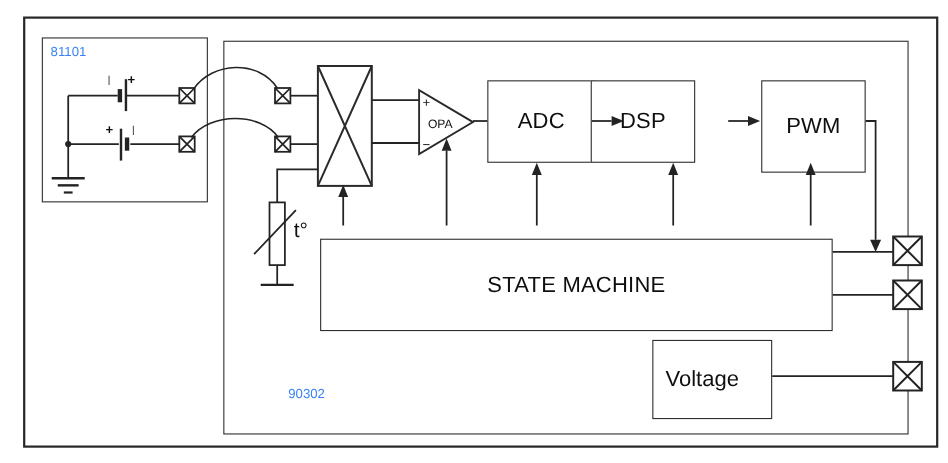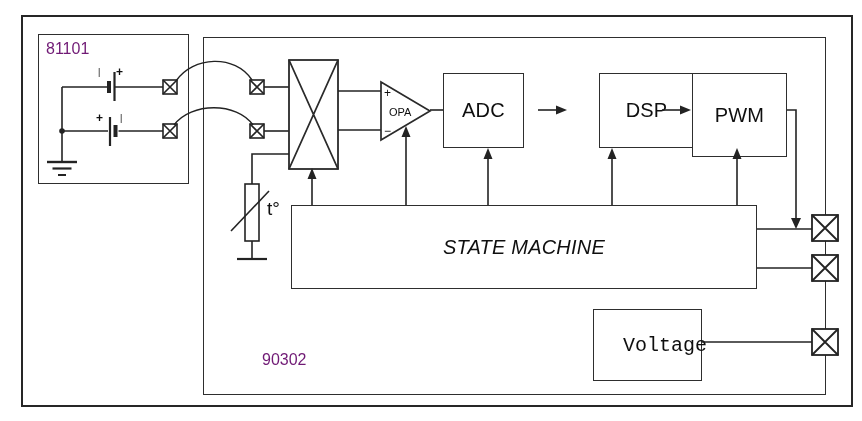--- a/index.html
+++ b/index.html
@@ -7,24 +7,24 @@
     position:relative; width:862px; height:421px; background:#ffffff;
     font-family:"Liberation Sans", sans-serif; color:#111; overflow:hidden;
   }
   .frame, .box { position:absolute; box-sizing:border-box; background:#ffffff; }
   .frame { border:2px solid #262626; }
   .box   { border:1.7px solid #2e2e2e; }
   .blocklabel {
     display:flex; align-items:center; justify-content:center;
     font-size:20px; color:#0f0f0f; letter-spacing:0.2px;
   }
-  .corner-label { position:absolute; font-size:16px; color:#701a75; z-index:3; }
+  .corner-label { position:absolute; font-size:12px; color:#3b82f6; z-index:3; }
   .vr {
     display:flex; flex-direction:column; justify-content:center;
-    padding-left:29px; font-size:20px; line-height:25px; color:#0f0f0f;font-family:Liberation Mono, monospace;
+    padding-left:11px; font-size:20px; line-height:25px; color:#0f0f0f;
   }
   svg.overlay { position:absolute; left:0; top:0; z-index:5; pointer-events:none; }
   svg text { font-family:"Liberation Sans", sans-serif; fill:#0f0f0f; }
   .t-plus  { font-size:12px; font-weight:bold; }
   .t-tick  { font-size:9px; }
   .t-temp  { font-size:19px; }
   .t-opa   { font-size:11px; }
   .t-sign  { font-size:12px; }
 </style>
 </head>
@@ -33,24 +33,24 @@
 <div class="canvas">
 
   <div class="frame" style="left:21px; top:15px; width:832px; height:392px;"></div>
 
   <div class="box" style="left:38px; top:34px; width:151px; height:150px;"></div>
   <span class="corner-label" style="left:46px; top:40px;">81101</span>
 
   <div class="box" style="left:203px; top:37px; width:623px; height:358px;"></div>
   <span class="corner-label" style="left:242px; top:351px;margin-left:20px;">90302</span>
 
-  <div class="box blocklabel" style="left:443px; top:73px; width:81px; height:75px;">ADC</div>
-  <div class="box blocklabel" style="left:599px; top:73px; width:95px; height:75px;">DSP</div>
+  <div class="box blocklabel" style="left:443px; top:73px; width:98px; height:75px;">ADC</div>
+  <div class="box blocklabel" style="left:537px; top:73px; width:95px; height:75px;">DSP</div>
   <div class="box blocklabel" style="left:692px; top:73px; width:95px; height:84px;">PWM</div>
-  <div class="box blocklabel" style="left:291px; top:205px; width:466px; height:84px;font-style:italic;">STATE MACHINE</div>
+  <div class="box blocklabel" style="left:291px; top:217px; width:466px; height:84px;">STATE MACHINE</div>
   <div class="box vr" style="left:593px; top:309px; width:109px; height:72px;">
     <span>Voltage</span>
   </div>
 
   <svg class="overlay" width="862" height="421" viewBox="0 0 862 421">
 
     <g stroke="#232323" stroke-width="1.6" fill="none">
 
       <path d="M62,87 H107"></path>
       <path d="M115,87 H163"></path>

